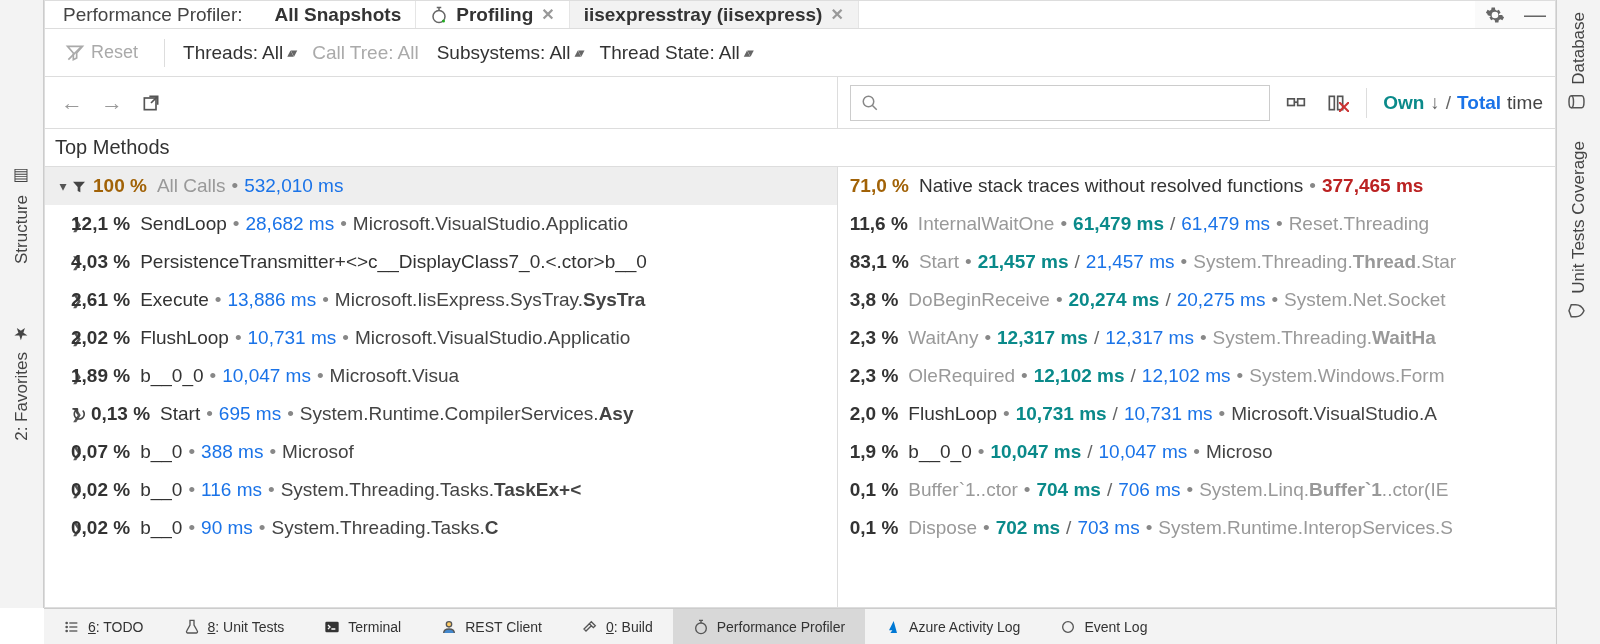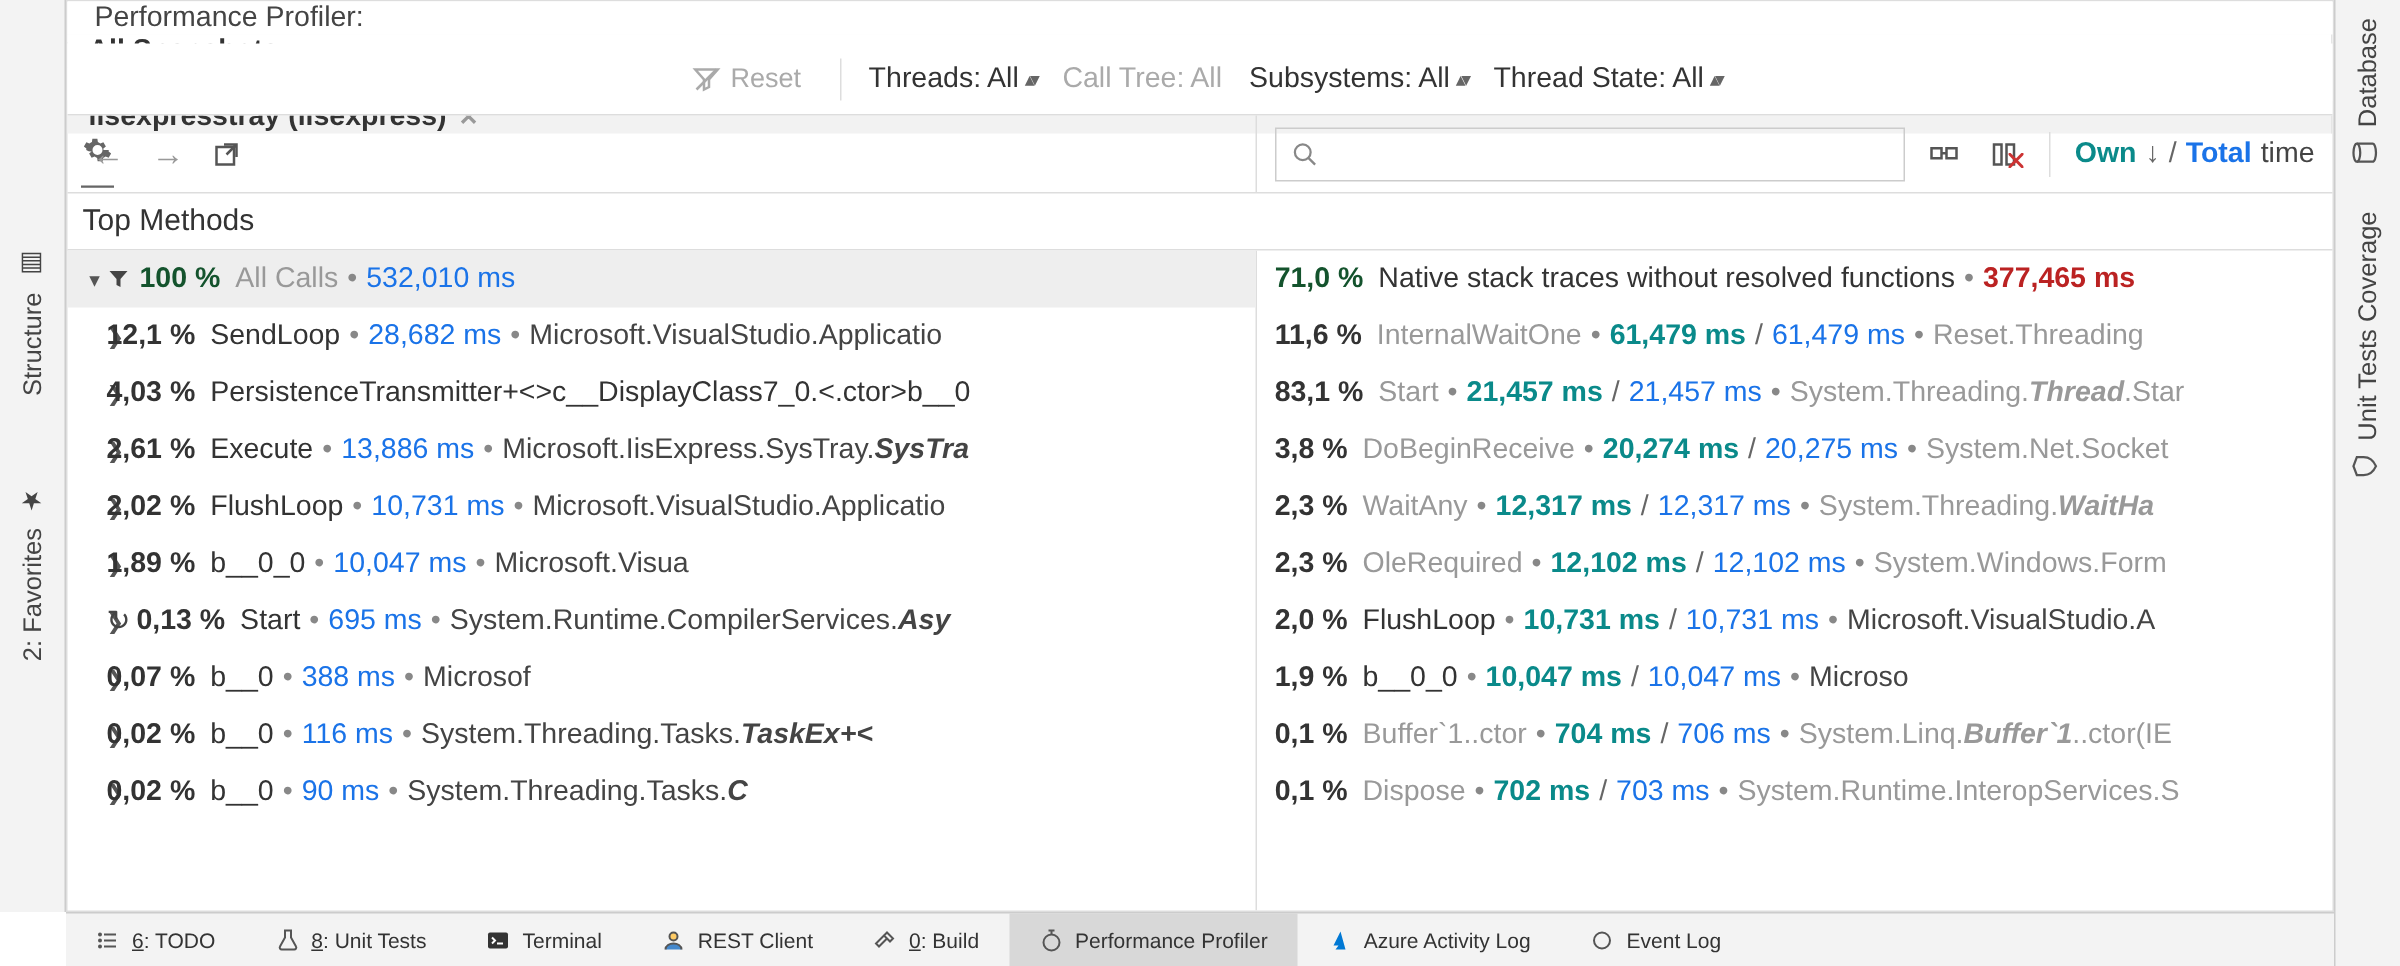--- a/index.html
+++ b/index.html
@@ -23,21 +23,20 @@
     flex-direction: column;
     border: 1px solid #ddd;
   }
   
   .tabbar {
     display: flex;
     align-items: stretch;
     height: 28px;
     border-bottom: 1px solid #ddd;
     background: #fafafa;
-    flex-direction: column;
   }
   .tabbar .title-label {
     padding: 0 18px;
     display: flex;
     align-items: center;
     font-size: 19px;
     color: #444;
     background: #fff;
   }
   .tab {
@@ -58,21 +57,20 @@
   .tabbar .icon-btn { width: 40px; display:flex; align-items:center; justify-content:center; color:#666; cursor:pointer; }
   
   .filterbar {
     display: flex;
     align-items: center;
     height: 48px;
     border-bottom: 1px solid #ddd;
     padding: 0 12px;
     gap: 18px;
     background:#fff;
-    justify-content:center;
   }
   .filterbar .reset-btn {
     display:flex; align-items:center; gap:6px; color:#aaa; padding:4px 8px; cursor:pointer;
   }
   .filterbar .vsep { width:1px; height:28px; background:#ddd; }
   .filter-item { display:flex; align-items:center; gap:4px; font-size:19px; cursor:pointer;}
   .filter-item.muted { color:#aaa; }
   .caret-ud { font-size:13px; color:#666; letter-spacing:-3px; }
   
   .navrow {
@@ -109,31 +107,31 @@
   
   .panes { flex:1; display:flex; overflow:hidden; position:relative;}
   .pane-left { flex:0 0 52.5%; overflow:hidden; border-right:1px solid #ddd;}
   .pane-right { flex:1; overflow:hidden;}
   .row { display:flex; align-items:center; height:38px; padding:0 8px 0 0; white-space:nowrap; font-size:19px; }
   .row.sel { background:#eee; }
   .chev { width:26px; text-align:center; color:#555; cursor:pointer; font-size:14px;}
   .indent0 { padding-left: 10px; }
   .indent1 { padding-left: 26px; }
   .pct { font-weight:700; margin-right:10px; }
-  .pct.red { color:#14532d; }
+  .pct.red { color:#a16207; }
   .method { color:#333; }
   .method.grey { color:#999; }
   .ms-own { color:#0a8a8a; font-weight:700;}
   .ms-own.red { color:#b22; }
   .ms-total { color:#1a73e8; }
   .dot { color:#888; margin:0 6px;}
   .slash { color:#666; margin:0 6px;}
   .path { color:#444; }
   .path.grey { color:#999; }
-  .path b { font-weight:700;font-style:italic; }
+  .path b { font-weight:700; }
   .loop-icon { margin-right:4px; color:#444;}
   .filter-icon { margin-right:6px; color:#555;}
   
   .bottombar {
     position:absolute; left:44px; right:44px; bottom:0; height:36px;
     display:flex; align-items:center; background:#f3f3f3; border-top:1px solid #ccc;
     font-size:14px;
   }
   .bottombar .bitem {
     display:flex; align-items:center; gap:8px; padding:0 20px; height:100%; cursor:pointer;

